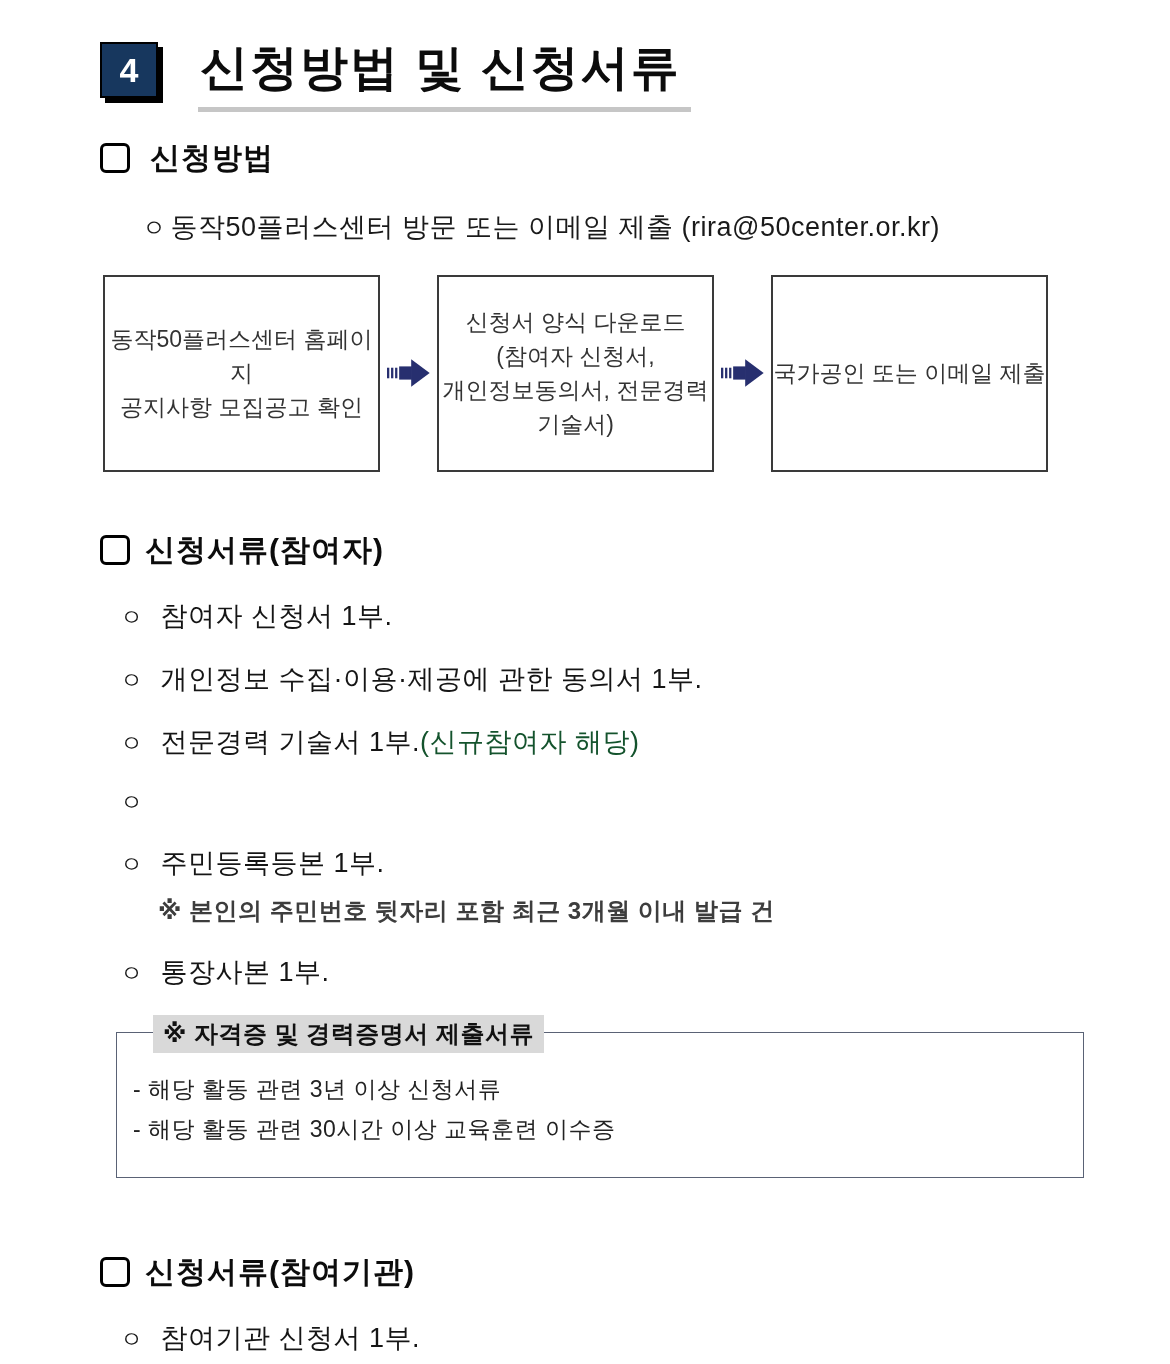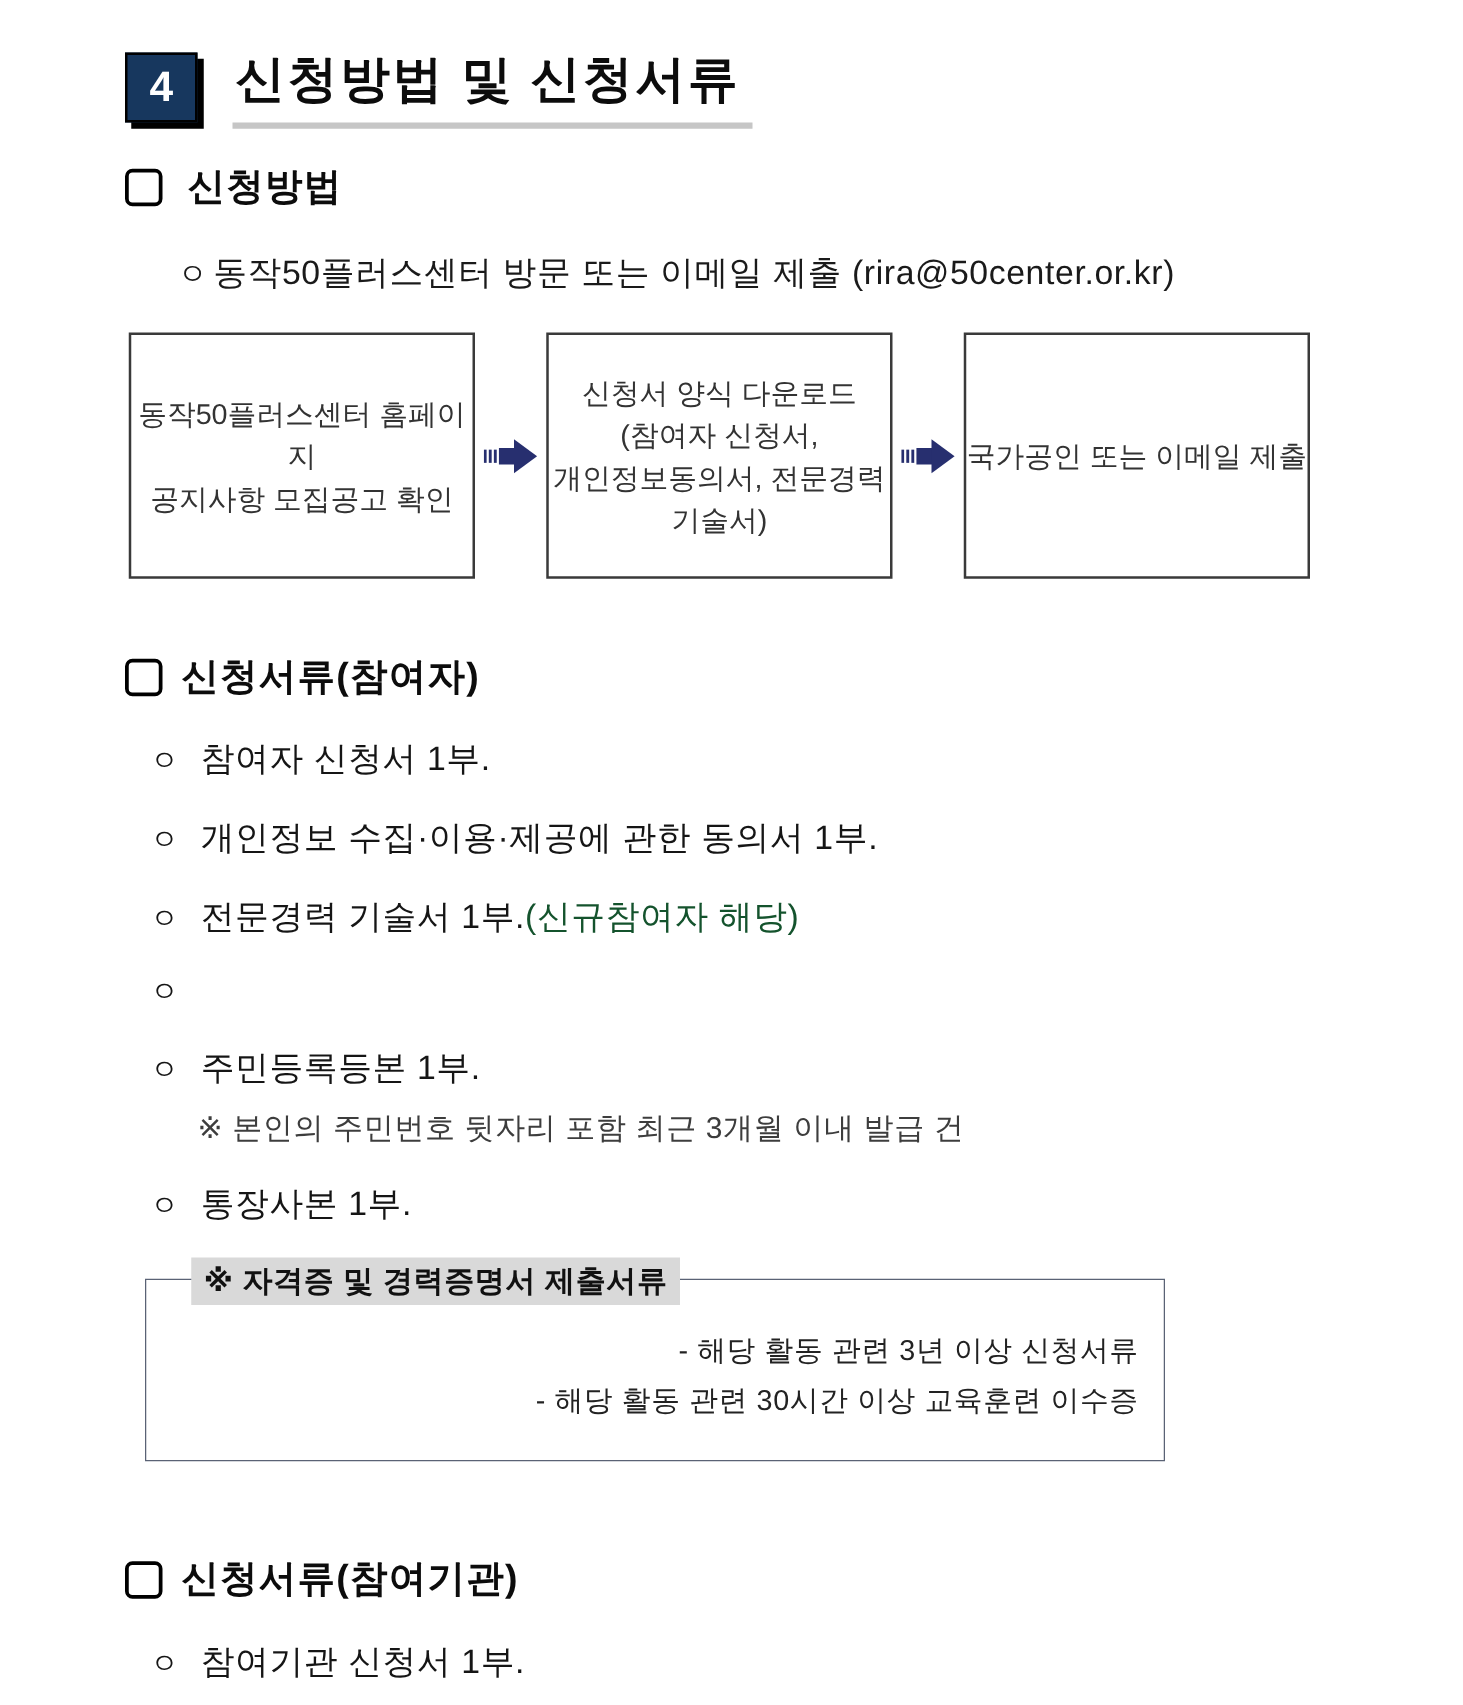--- a/index.html
+++ b/index.html
@@ -19,24 +19,25 @@
     width:58px; height:56px;
     background:#17375E;
     border:2px solid #000000;
     box-shadow:5px 5px 0 #000000;
     color:#ffffff;
     font-size:34px; font-weight:700;
     display:flex; align-items:center; justify-content:center;
     flex:0 0 auto;
   }
   .page-title {
-    font-size:40px; font-weight:800; letter-spacing:2px; color:#0c0c0c;
+    font-size:48px; font-weight:800; letter-spacing:2px; color:#0c0c0c;
     border-bottom:5px solid #c6c6c6;
     padding:0 10px 12px 2px;
     line-height:1.1;
+    margin-left:12px;
   }
 
   
   .sec-heading { display:flex; align-items:center; gap:15px; margin-left:100px; }
   .sec-heading.h1 { margin-top:26px;gap:20px; }
   .checkbox {
     width:30px; height:30px;
     border:3px solid #000000; border-radius:6px;
     background:#ffffff; flex:0 0 auto;
   }
@@ -67,31 +68,30 @@
   .doc-list { margin-top:14px; }
   .doc-item {
     margin-left:120px; margin-top:27px;
     display:flex; align-items:baseline;
     font-size:27px; color:#151515; letter-spacing:0.5px;
   }
   .doc-item .bullet { font-size:23px; margin-right:17px; flex:0 0 auto; }
   .blue { color:#14532d; }
   .sub-note {
     margin:14px 0 0 158px;
-    font-size:24px; color:#3d3d3d; letter-spacing:0.5px;
+    font-size:24px; color:#3d3d3d; letter-spacing:0.5px;font-weight:bold;
   }
 
   
   .note-box {
     position:relative;
-    width:816px; margin:42px 4px 0 116px;
+    width:968px; margin:42px 4px 0 116px;
     border:1px solid #5a6275;
     padding:36px 20px 28px 16px;
     background:#ffffff;
-    text-align:right;
   }
   .note-box-label {
     position:absolute; top:-18px; left:36px;
     background:#d9d9d9;
     font-size:24px; font-weight:700; color:#111111;
     padding:3px 10px; letter-spacing:0.5px;
   }
   .note-box-item { font-size:23px; line-height:40px; color:#222222; letter-spacing:0.5px; }
 
   .sec-heading.h2 { margin-top:58px; }

